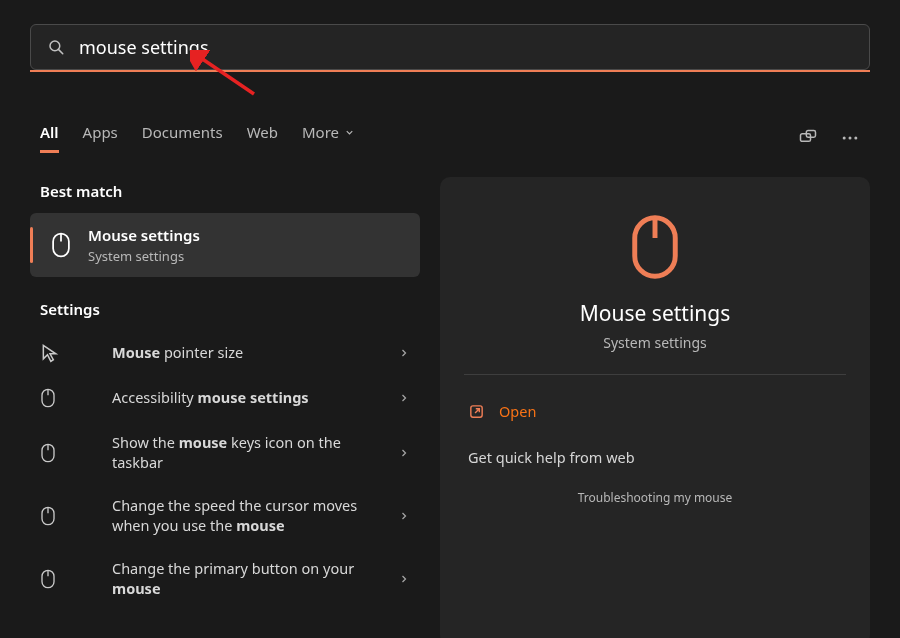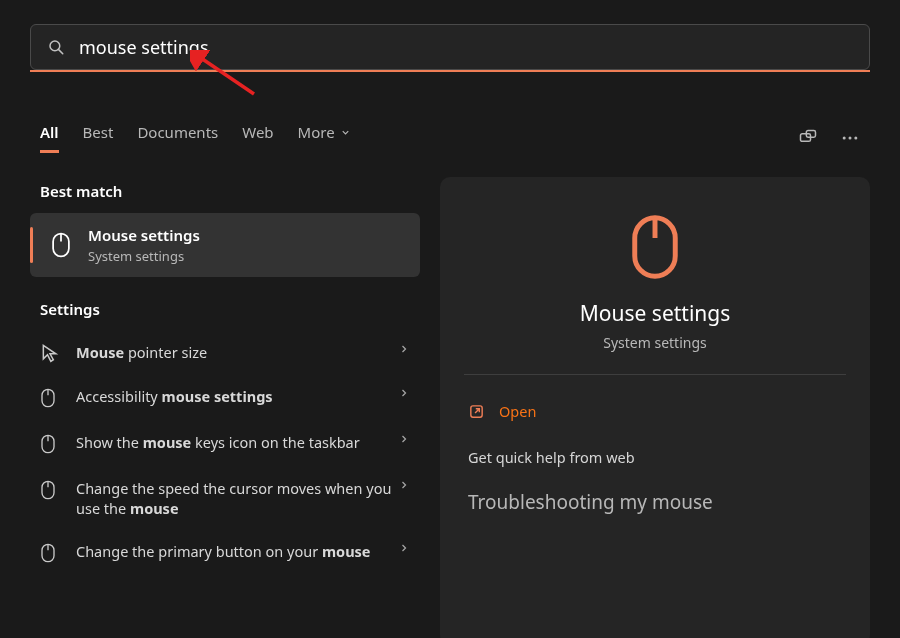--- a/index.html
+++ b/index.html
@@ -50,34 +50,34 @@
 
   
   .best-match{background:var(--panel-light);border-radius:6px;display:flex;align-items:center;padding:12px 14px;margin-bottom:18px;position:relative;cursor:pointer;}
   .best-match::before{content:"";position:absolute;left:0;top:14px;bottom:14px;width:3px;background:var(--accent);border-radius:2px;}
   .best-match .bm-icon{margin-left:6px;margin-right:16px;color:var(--text);display:flex;}
   .best-match .bm-title{font-size:15px;font-weight:600;}
   .best-match .bm-sub{font-size:13px;color:var(--text-dim);margin-top:2px;}
 
   
   .settings-list{display:flex;flex-direction:column;}
-  .setting-item{display:flex;padding:12px 10px;cursor:pointer;border-radius:4px;}
+  .setting-item{display:flex;align-items:center;padding:12px 10px;cursor:pointer;border-radius:4px;gap:36px;}
   .setting-item .si-icon{width:22px;color:#c9c9c9;display:flex;flex-shrink:0;margin-right:14px;}
   .setting-item .si-label{flex:1;font-size:14.5px;color:#d8d8d8;line-height:1.35;}
   .setting-item .si-chev{color:#a5a5a5;display:flex;}
 
   
   .detail-icon{display:flex;justify-content:center;margin-top:10px;margin-bottom:16px;}
   .detail-title{text-align:center;font-size:21px;font-weight:400;color:var(--text);}
   .detail-sub{text-align:center;font-size:14px;color:var(--text-dim);margin-top:6px;margin-bottom:22px;}
   .detail-hr{height:1px;background:#3e3e3e;margin:0 2px 18px 2px;}
   .action-row{display:flex;align-items:center;gap:14px;padding:8px 6px;font-size:14.5px;color:#f97316;cursor:pointer;}
   .action-row .open-icon{color:var(--accent);display:flex;}
   .help-label{font-size:14.5px;color:#d6d6d6;padding:18px 6px 4px 6px;}
-  .help-link{font-size:19px;color:var(--text-dim);padding:18px 6px 2px 6px;cursor:pointer;}
+  .help-link{font-size:12px;color:var(--text-dim);padding:18px 6px 2px 6px;cursor:pointer;text-align:center;}
 </style>
 </head>
 <body>
 
 <div class="search-wrap">
   <div class="search-box">
     <span class="mag">
       <svg width="18" height="18" viewBox="0 0 24 24" fill="none" stroke="currentColor" stroke-width="2" stroke-linecap="round">
           <circle cx="10.5" cy="10.5" r="6.5"></circle>
           <line x1="21" y1="21" x2="15.2" y2="15.2"></line>
@@ -93,21 +93,21 @@
       <marker id="ah" markerWidth="8" markerHeight="8" refX="2" refY="4" orient="auto">
         <path d="M0,0 L0,8 L8,4 z" fill="#e62222"></path>
       </marker>
     </defs>
   <line x1="64" y1="44" x2="8" y2="6" stroke="#e62222" stroke-width="3.5" marker-end="url(#ah)"></line>
 </svg>
 
 <div class="tabs-row">
   <div class="tabs">
     <div class="tab active">All</div>
-    <div class="tab">Best</div>
+    <div class="tab">Apps</div>
     <div class="tab">Documents</div>
     <div class="tab">Web</div>
     <div class="tab more">
       <span>More</span>
       <span>
         <svg width="11" height="11" viewBox="0 0 24 24" fill="none" stroke="currentColor" stroke-width="2.5">
             <polyline points="6 9 12 15 18 9"></polyline>
           </svg>
       </span>
     </div>

